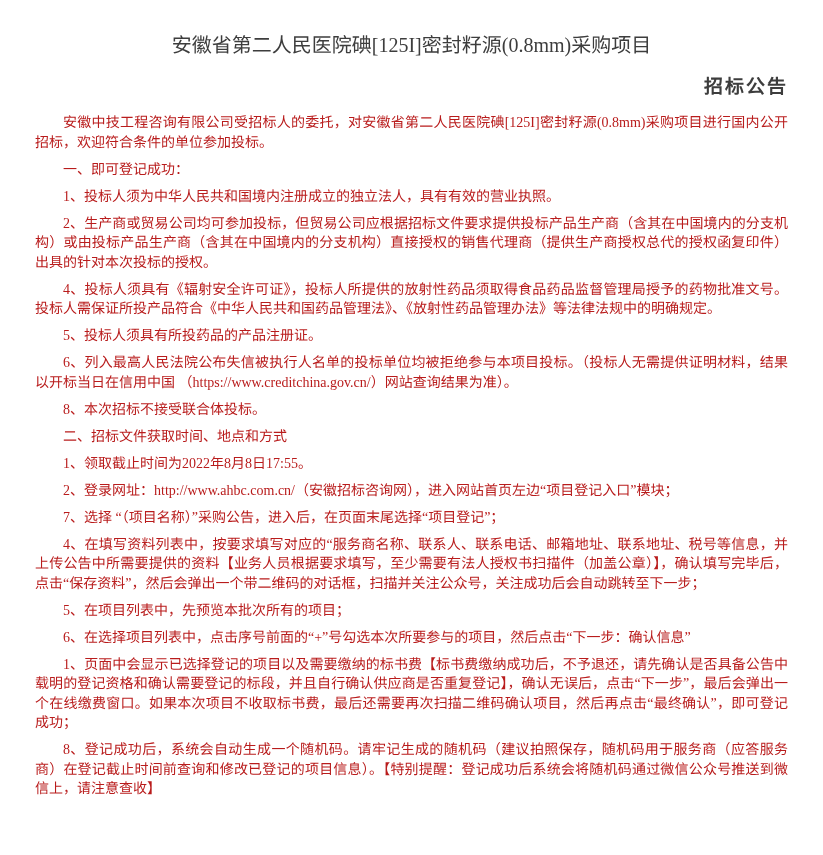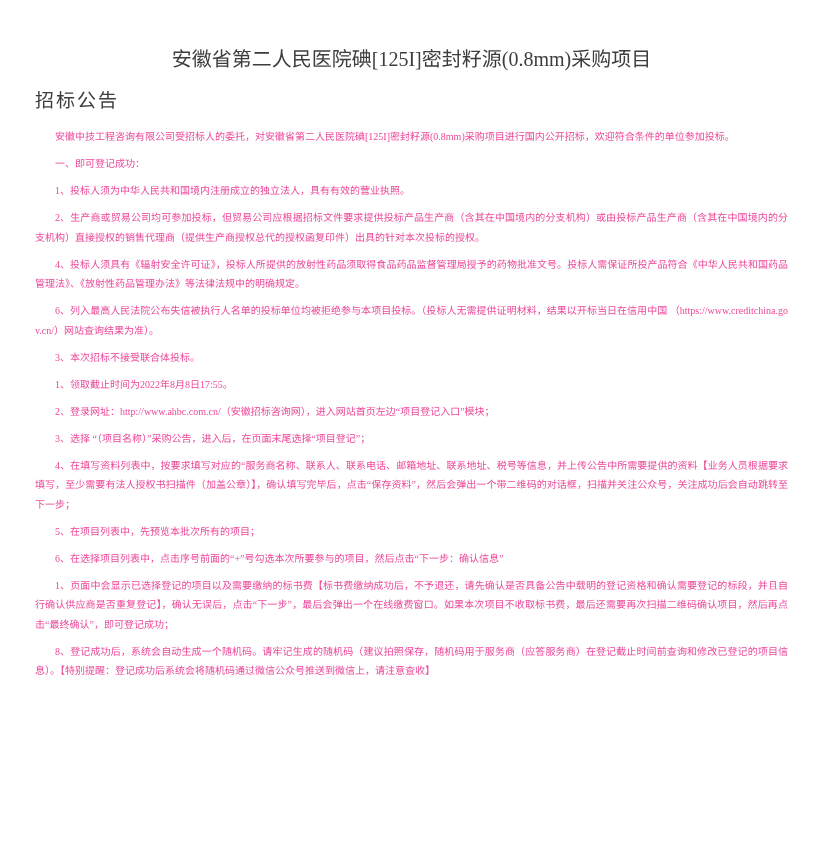--- a/index.html
+++ b/index.html
@@ -6,72 +6,74 @@
     margin: 0;
     padding: 0;
     background: #ffffff;
   }
   .page {
     position: relative;
     width: 823px;
     height: 855px;
     overflow: hidden;
     box-sizing: border-box;
-    padding: 14px 35px;
+    padding: 0 35px;
     background: #ffffff;
     color: #3d3d3d;
     font-family: "Liberation Serif", "DejaVu Serif", serif;
   }
   .doc-title {
     margin: 33px 0 0 0;
     font-size: 20px;
     font-weight: normal;
     text-align: center;
     line-height: 24px;
     color: #3d3d3d;
   }
   .doc-subtitle {
     margin: 19px 0 15px 0;
     font-size: 19px;
-    font-weight: normal;
-    text-align: left;
+    font-weight: bold;
+    text-align: right;
     line-height: 22px;
     color: #3d3d3d;
     letter-spacing: 2px;
   }
   .doc-body p {
     margin: 7.5px 0;
-    font-size: 10px;
+    font-size: 14px;
     line-height: 19.5px;
     text-indent: 2em;
     text-align: justify;
     word-break: break-all;
-    color: #ec4899;
+    color: #b91c1c;
   }
   .doc-body p.indent-extra {
     text-indent: 3.2em;
   }
 </style>
 </head>
 <body>
 
 <div class="page">
   <h1 class="doc-title">安徽省第二人民医院碘[125I]密封籽源(0.8mm)采购项目</h1>
   <h2 class="doc-subtitle">招标公告</h2>
 
   <div class="doc-body">
     <p>安徽中技工程咨询有限公司受招标人的委托，对安徽省第二人民医院碘[125I]密封籽源(0.8mm)采购项目进行国内公开招标，欢迎符合条件的单位参加投标。</p>
     <p>一、即可登记成功：</p>
     <p>1、投标人须为中华人民共和国境内注册成立的独立法人，具有有效的营业执照。</p>
     <p>2、生产商或贸易公司均可参加投标，但贸易公司应根据招标文件要求提供投标产品生产商（含其在中国境内的分支机构）或由投标产品生产商（含其在中国境内的分支机构）直接授权的销售代理商（提供生产商授权总代的授权函复印件）出具的针对本次投标的授权。</p>
     <p>4、投标人须具有《辐射安全许可证》，投标人所提供的放射性药品须取得食品药品监督管理局授予的药物批准文号。投标人需保证所投产品符合《中华人民共和国药品管理法》、《放射性药品管理办法》等法律法规中的明确规定。</p>
+    <p>5、投标人须具有所投药品的产品注册证。</p>
     <p>6、列入最高人民法院公布失信被执行人名单的投标单位均被拒绝参与本项目投标。（投标人无需提供证明材料，结果以开标当日在信用中国 （https://www.creditchina.gov.cn/）网站查询结果为准）。</p>
-    <p>3、本次招标不接受联合体投标。</p>
+    <p>8、本次招标不接受联合体投标。</p>
+    <p>二、招标文件获取时间、地点和方式</p>
     <p>1、领取截止时间为2022年8月8日17:55。</p>
     <p>2、登录网址：http://www.ahbc.com.cn/（安徽招标咨询网），进入网站首页左边“项目登记入口”模块；</p>
-    <p>3、选择 “（项目名称）”采购公告，进入后，在页面末尾选择“项目登记”；</p>
+    <p>7、选择 “（项目名称）”采购公告，进入后，在页面末尾选择“项目登记”；</p>
     <p>4、在填写资料列表中，按要求填写对应的“服务商名称、联系人、联系电话、邮箱地址、联系地址、税号等信息，并上传公告中所需要提供的资料【业务人员根据要求填写，至少需要有法人授权书扫描件（加盖公章）】，确认填写完毕后，点击“保存资料”，然后会弹出一个带二维码的对话框，扫描并关注公众号，关注成功后会自动跳转至下一步；</p>
     <p>5、在项目列表中，先预览本批次所有的项目；</p>
     <p>6、在选择项目列表中，点击序号前面的“+”号勾选本次所要参与的项目，然后点击“下一步：确认信息”</p>
     <p>1、页面中会显示已选择登记的项目以及需要缴纳的标书费【标书费缴纳成功后，不予退还，请先确认是否具备公告中载明的登记资格和确认需要登记的标段，并且自行确认供应商是否重复登记】，确认无误后，点击“下一步”，最后会弹出一个在线缴费窗口。如果本次项目不收取标书费，最后还需要再次扫描二维码确认项目，然后再点击“最终确认”，即可登记成功；</p>
     <p>8、登记成功后，系统会自动生成一个随机码。请牢记生成的随机码（建议拍照保存，随机码用于服务商（应答服务商）在登记截止时间前查询和修改已登记的项目信息）。【特别提醒：登记成功后系统会将随机码通过微信公众号推送到微信上，请注意查收】</p>
   </div>
 </div>
 
 </body></html>

